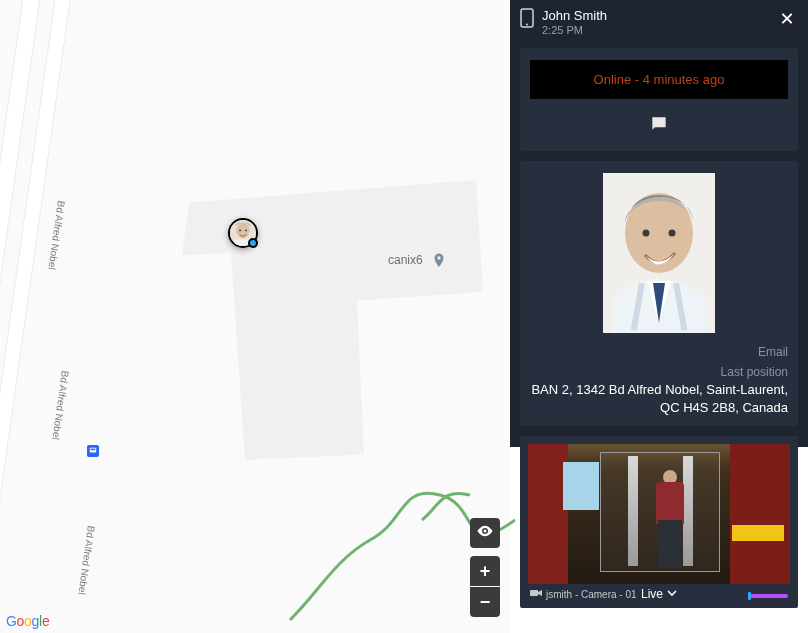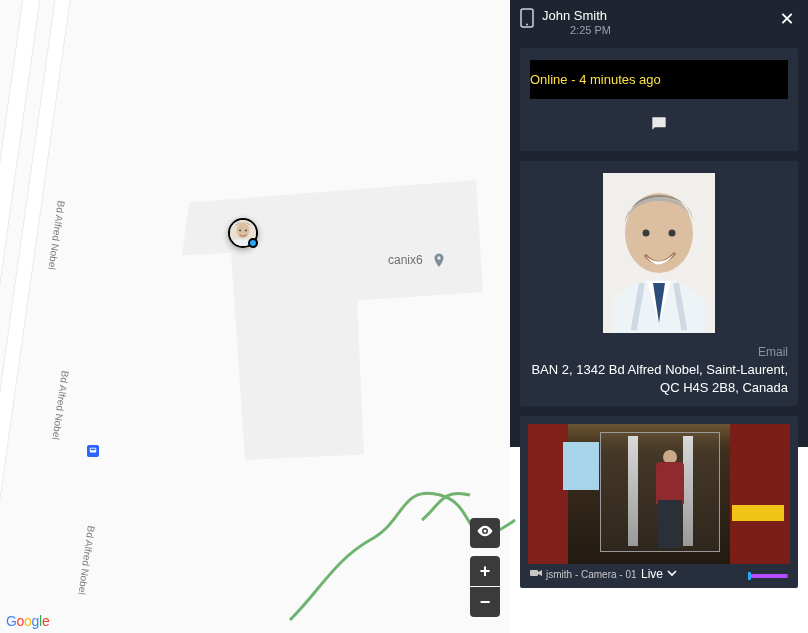--- a/index.html
+++ b/index.html
@@ -167,39 +167,40 @@
     }
     .panel-header {
       display: flex;
       align-items: flex-start;
       gap: 8px;
       padding: 8px 10px 6px 10px;
     }
     .device-icon svg { display:block; }
     .hdr-text { flex: 1; line-height: 1.25; }
     .hdr-text .name { color: #fff; font-size: 13px; }
-    .hdr-text .time { color: #9aa0ab; font-size: 11px; margin-left: 28px; }
+    .hdr-text .time { color: #9aa0ab; font-size: 11px; }
     .close-btn {
       color: #fff; font-size: 18px;
       width: 22px; height: 22px;
       display:flex; align-items:center; justify-content:center;
       cursor:pointer;
     }
 
     .status-card {
       margin: 4px 10px 0 10px;
       background: #272e3d;
       border-radius: 2px;
       padding: 12px 10px 10px 10px;
     }
     .status-pill {
       background: #000;
       padding: 12px 0;
+      text-align: center;
       font-size: 13px;
-      color: #fde047;
+      color: #c2410c;
     }
     .chat-row {
       text-align: center;
       padding: 12px 0 2px 0;
     }
     .chat-btn {
       display:inline-flex;
       width: 28px; height: 28px;
       align-items:center; justify-content:center;
       cursor:pointer;
@@ -403,20 +404,21 @@
           <path d="M42 82 Q56 96 72 80 Q56 102 42 82" fill="#fff"></path>
           <path d="M10 160 L10 128 Q30 106 56 106 Q82 106 102 128 L102 160 Z" fill="#eef3f8"></path>
           <path d="M44 108 L56 150 L68 108 Z" fill="#fff"></path>
           <path d="M50 110 L56 150 L62 110 Z" fill="#2d4e7a"></path>
           <rect x="36" y="110" width="6" height="48" transform="rotate(10 39 110)" fill="#cfd9e4"></rect>
           <rect x="70" y="110" width="6" height="48" transform="rotate(-10 73 110)" fill="#cfd9e4"></rect>
         </svg>
       </div>
     </div>
     <div class="label">Email</div>
+    <div class="label">Last position</div>
     <div class="value">BAN 2, 1342 Bd Alfred Nobel, Saint-Laurent, QC H4S 2B8, Canada</div>
   </div>
 
   <div class="camera-card">
     <div class="camera-feed">
       <div class="wall-l"></div>
       <div class="wall-r"></div>
       <div class="sky"></div>
       <div class="doorframe"></div>
       <div class="gate g1"></div>

